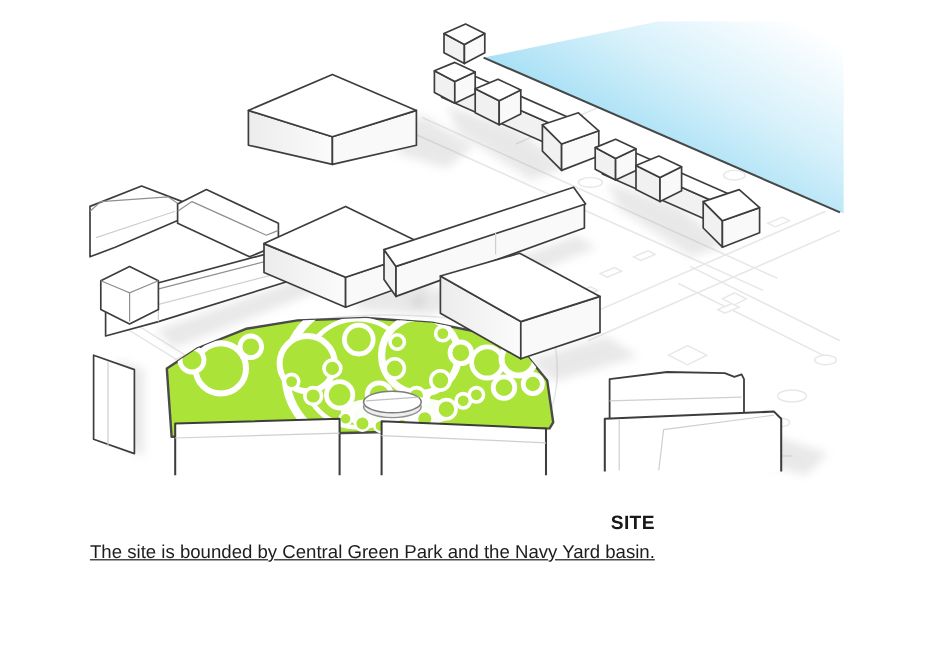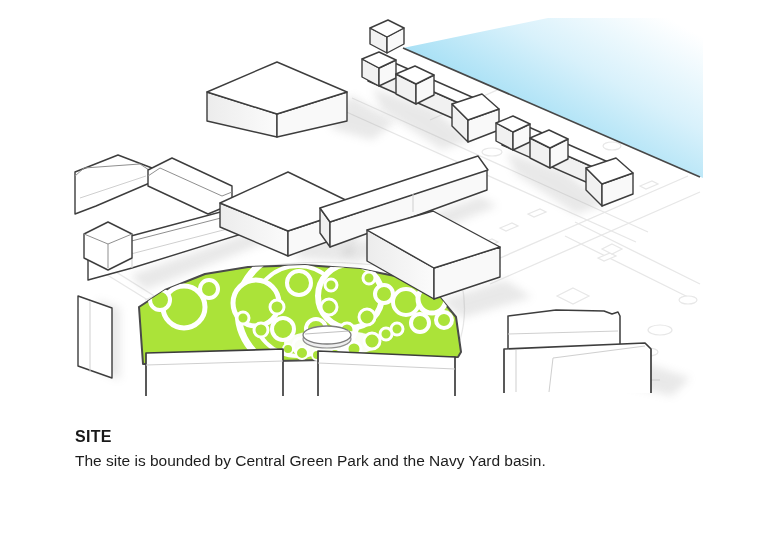--- a/index.html
+++ b/index.html
@@ -1,31 +1,31 @@
 <!DOCTYPE html>
 <html><head>
 <meta charset="utf-8">
 <style>
   html,body{margin:0;padding:0;background:#ffffff;}
   .stage{position:relative;width:780px;height:557px;background:#ffffff;overflow:hidden;
-         font-family:"Liberation Sans", sans-serif;}
+         font-family:"Liberation Sans", sans-serif;text-align:right;}
   svg{position:absolute;left:0;top:0;}
   
   .bld{fill:#ffffff;stroke:#3d3d3d;stroke-width:1.4;stroke-linejoin:round;stroke-linecap:round;}
   .face-side{fill:#f1f1f1;stroke:#3d3d3d;stroke-width:1.4;stroke-linejoin:round;}
   .face-side2{fill:#f9f9f9;stroke:#3d3d3d;stroke-width:1.4;stroke-linejoin:round;}
   .inner{stroke:#cfcfcf;stroke-width:1;fill:none;}
   .innerdark{stroke:#8f8f8f;stroke-width:1;fill:none;}
   .ground{stroke:#e7e7e7;stroke-width:1.3;fill:none;}
   .groundf{stroke:#e7e7e7;stroke-width:1.2;fill:#ffffff;}
   .shadow{fill:#9a9a9a;opacity:.22;filter:url(#soft);}
   .pcirc{fill:#abe339;}
   .caption{position:absolute;left:75px;top:428px;color:#191919;}
   .caption h1{margin:0;font-size:16px;font-weight:700;letter-spacing:.3px;}
-  .caption p{margin:6px 0 0 0;font-size:15.5px;font-weight:400;color:#1d1d1d;}
+  .caption p{margin:6px 0 0 0;font-size:15.5px;font-weight:400;color:#1d1d1d;text-decoration:underline;}
 </style>
 </head>
 <body>
 
 <div class="stage">
   <svg width="780" height="557" viewBox="0 0 780 557">
     <defs>
       <linearGradient id="waterGrad" gradientUnits="userSpaceOnUse" x1="645" y1="5" x2="540" y2="195">
         <stop offset="0" stop-color="#ffffff"></stop>
         <stop offset="0.38" stop-color="#d8f1fb"></stop>

